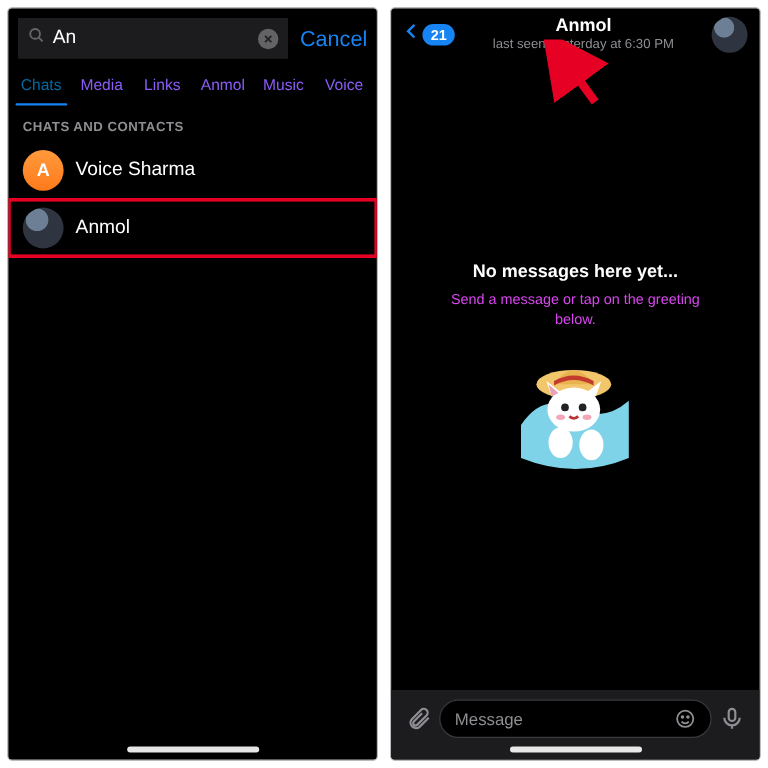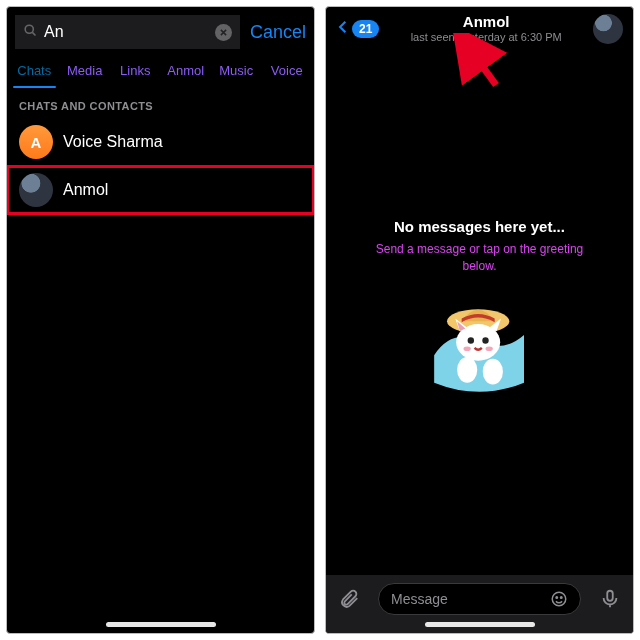--- a/index.html
+++ b/index.html
@@ -95,21 +95,21 @@
 
   .chat-body {
     flex: 1; display: flex; flex-direction: column; align-items: center;
     justify-content: center; gap: 6px; padding: 0 40px;
   }
   .empty-title { color: #fff; font-size: 15px; font-weight: 600; }
   .empty-sub { color: #d946ef; font-size: 12px; text-align: center; line-height: 1.4; }
   .sticker { margin-top: 10px; }
 
   .input-bar {
-    display: flex; align-items: center; gap: 18px;
+    display: flex; align-items: center; gap: 6px;
     padding: 8px 12px 18px; background: #1c1c1e;
   }
   .ib-icon { color: #8e8e93; display: flex; }
   .msg-pill {
     flex: 1; background: #000; border: 1px solid #3a3a3c;
     border-radius: 16px; height: 32px; display: flex; align-items: center; padding: 0 12px;
   }
   .msg-placeholder { color: #8e8e93; font-size: 14px; flex: 1; }
 </style>
 </head>

